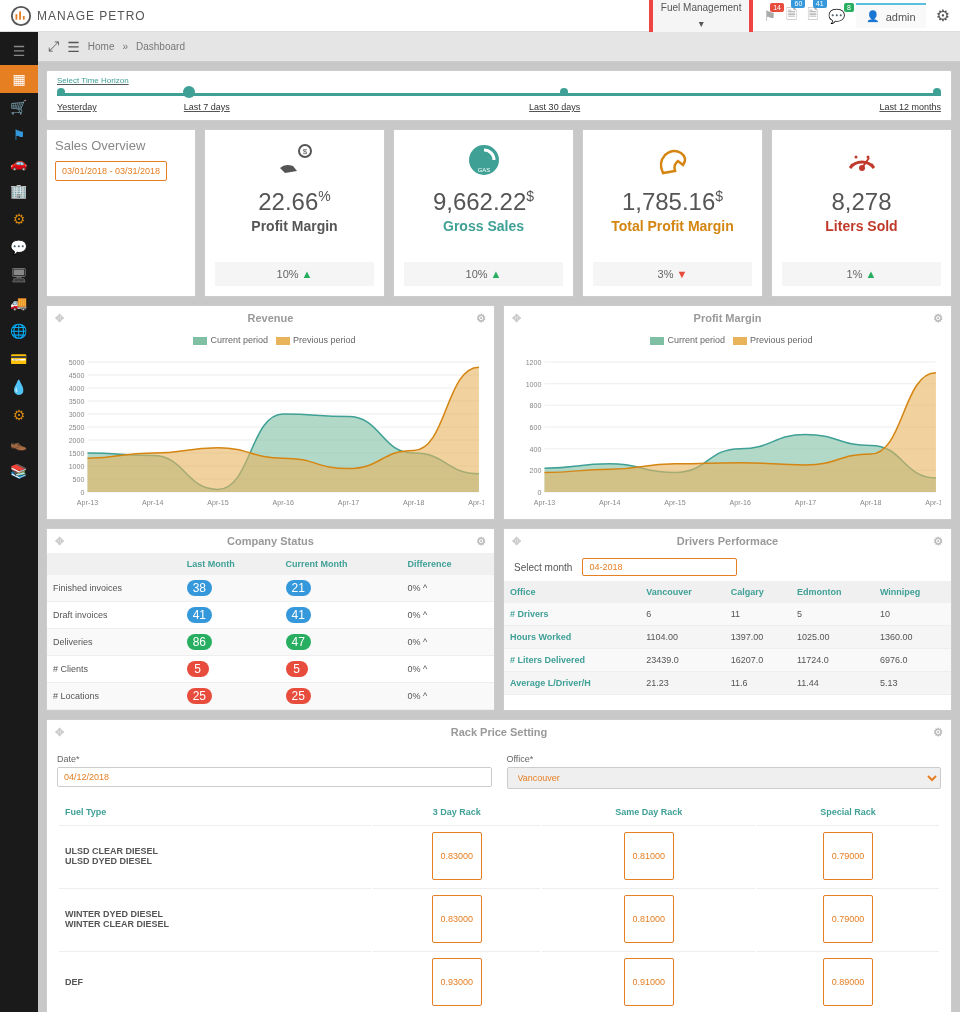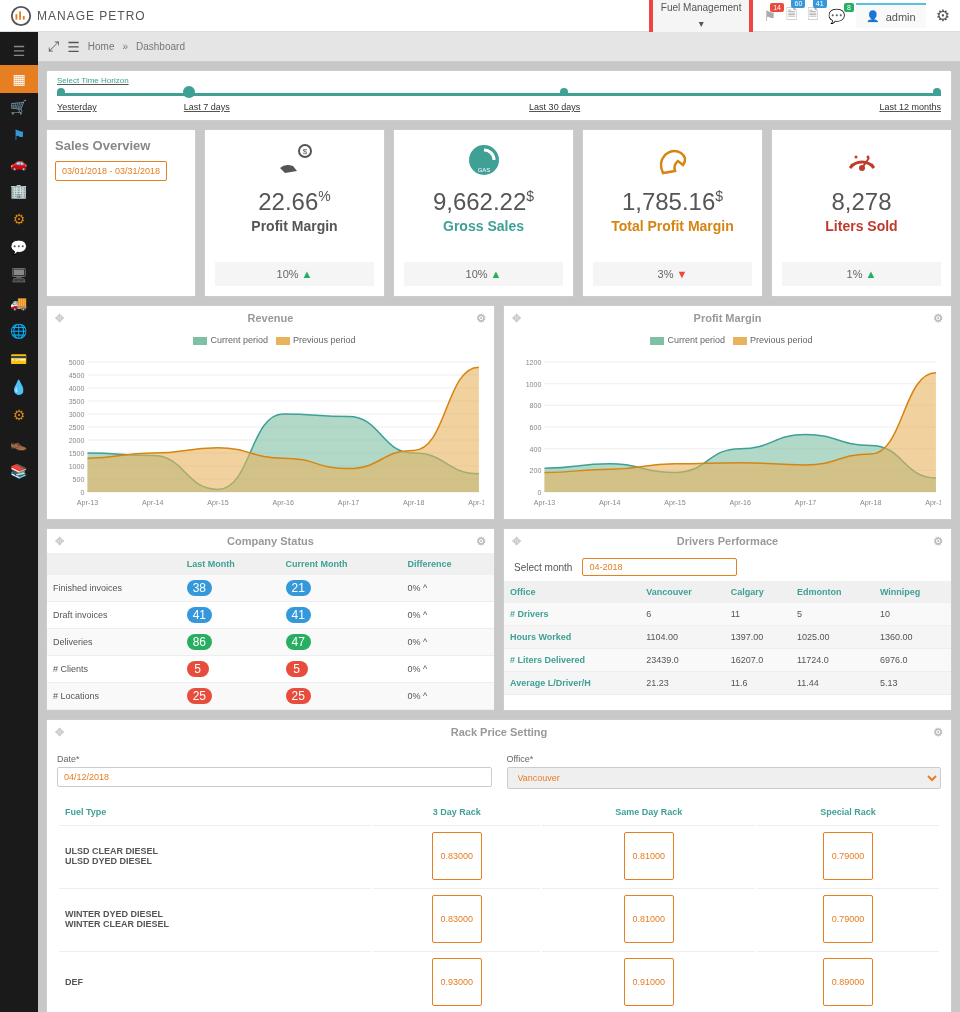--- a/index.html
+++ b/index.html
@@ -26,21 +26,21 @@
 .content { padding: 8px; display: flex; flex-direction: column; gap: 8px; }
 .timeline-panel { background: #fff; border: 1px solid #ccc; border-radius: 2px; padding: 5px 10px 8px; position: relative; text-decoration: underline; }
 .timeline-title { font-size: 8px; color: #3fa096; }
 .timeline-bar { position: relative; height: 3px; background: #3fa096; margin: 8px 0 4px; }
 .timeline-dots { display: flex; justify-content: space-between; position: absolute; width: 100%; top: -5px; }
 .tdot { width: 8px; height: 8px; border-radius: 50%; background: #3fa096; }
 .tdot.big { width: 12px; height: 12px; margin-top: -2px; }
 .timeline-labels { display: flex; justify-content: space-between; font-size: 9px; color: #333; margin-top: 6px; }
 .cards-row { display: flex; gap: 8px; }
 .sales-overview { width: 150px; background: #fff; border: 1px solid #ccc; padding: 8px; }
-.sales-overview h3 { font-size: 13px; color: #888; font-weight: bold; margin-bottom: 8px; }
+.sales-overview h3 { font-size: 13px; color: #888; font-weight: normal; margin-bottom: 8px; }
 .date-range-box { border: 1px solid #e67e22; padding: 4px 6px; font-size: 9px; color: #e67e22; display: inline-block; border-radius: 2px; }
 .kpi-card { flex: 1; background: #fff; border: 1px solid #ccc; padding: 10px; text-align: center; display: flex; flex-direction: column; align-items: center; }
 .kpi-icon { height: 40px; display: flex; align-items: center; justify-content: center; margin-bottom: 8px; }
 .kpi-value { font-size: 24px; color: #555; font-weight: 500; }
 .kpi-value sup { font-size: 14px; }
 .kpi-label { font-size: 14px; font-weight: 600; margin-top: 2px; }
 .kpi-footer { margin-top: 28px; background: #f5f5f5; padding: 6px; width: 100%; font-size: 11px; color: #666; }
 .arrow-up { color: #27ae60; font-weight: bold; }
 .arrow-down { color: #e74c3c; font-weight: bold; }
 .charts-row, .tables-row { display: flex; gap: 8px; }

